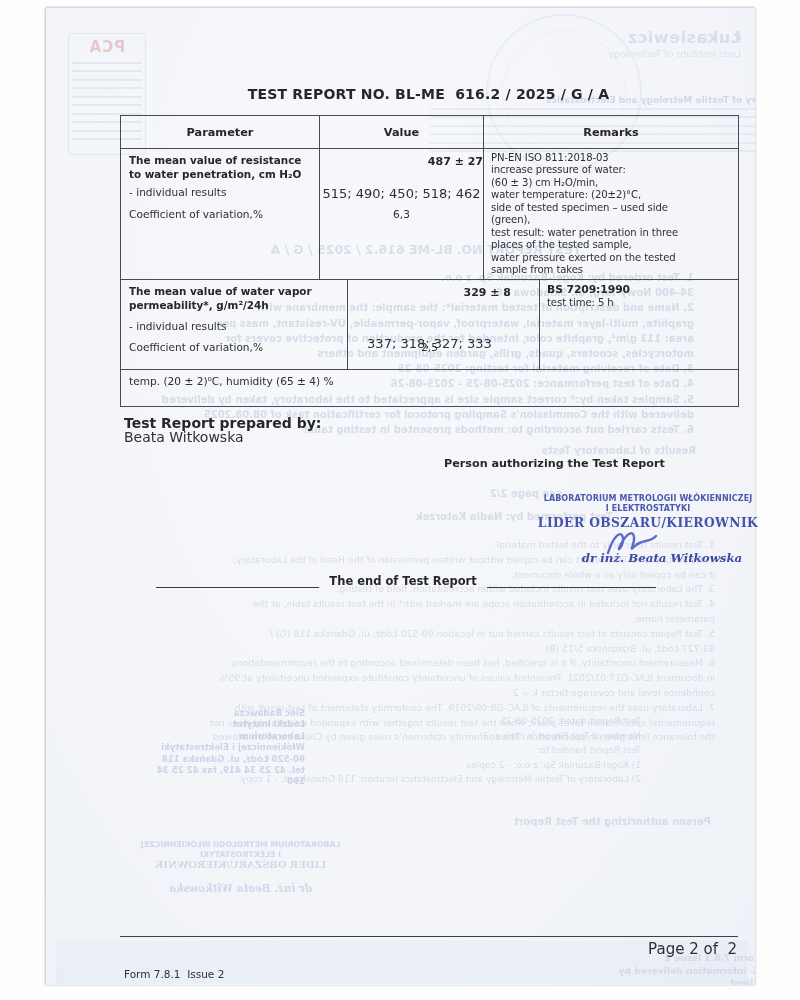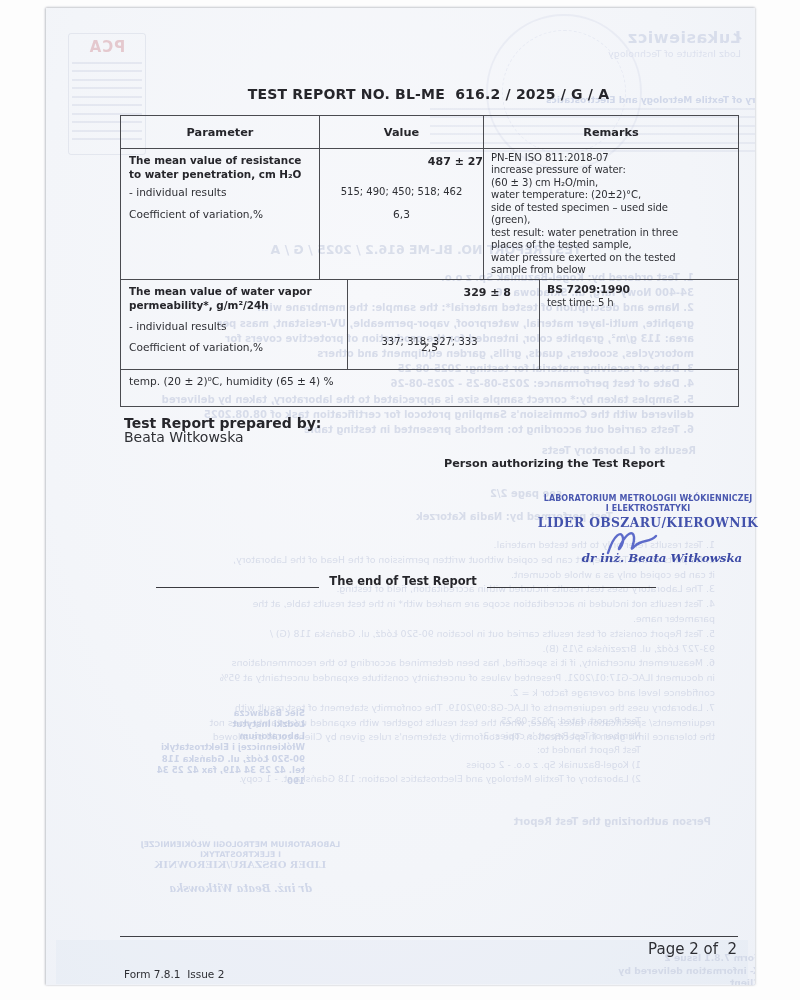--- a/index.html
+++ b/index.html
@@ -50,21 +50,21 @@
   .c2,.c3{border-left:1px solid #4a4b50;}
   .thead{height:32px;}
   .hc{display:flex;align-items:center;justify-content:center;font-weight:bold;font-size:11.3px;color:#26262b;}
   .r1{height:130px;}
   .r2{height:89px;gap:28px;}
   .p-name{position:absolute;left:8px;top:5px;font-weight:bold;font-size:10.4px;line-height:13.8px;white-space:nowrap;color:#26262b;}
   .p-ind{position:absolute;left:8px;top:37px;font-size:10.6px;}
   .p-coef{position:absolute;left:8px;top:59px;font-size:10.6px;}
   .r2 .p-ind{top:40px;} .r2 .p-coef{top:61px;}
   .v-mean{position:absolute;left:0;right:0;top:6px;text-align:right;font-weight:bold;font-size:11px;color:#26262b;}
-  .v-ind{position:absolute;left:0;right:0;top:37px;text-align:center;font-size:10px;}
+  .v-ind{position:absolute;left:0;right:0;top:37px;text-align:center;font-size:13px;}
   .v-coef{position:absolute;left:0;right:0;top:59px;text-align:center;font-size:10.6px;}
   .r2 .v-ind{top:56px;} .r2 .v-coef{top:61px;}
   .rem{padding:3px 4px 2px 7px;font-size:10.1px;line-height:12.45px;letter-spacing:-.1px;}
   .rem-bold{font-weight:bold;font-size:10.8px;line-height:14px;color:#26262b;}
   .cond{border-top:1px solid #4a4b50;padding:4px 8px 5px 8px;font-size:10.6px;line-height:14.5px;min-height:27px;}
   .cond .bold{font-weight:bold;color:#26262b;}
   .cond .txt{white-space:pre-wrap;}
   .prepared{position:absolute;left:78px;top:408px;font-size:14px;line-height:14px;}
   .prepared .bold{font-weight:bold;color:#26262b;}
   .authorizing{position:absolute;left:398px;top:449px;font-weight:bold;font-size:11.2px;color:#26262b;white-space:nowrap;}
@@ -190,30 +190,30 @@
             <div class="p-ind">- individual results</div>
             <div class="p-coef">Coefficient of variation,%</div>
           </div>
           <div class="cell c2">
             <div class="v-mean">487 ± 27</div>
             <div class="v-ind">515; 490; 450; 518; 462</div>
             <div class="v-coef">6,3</div>
           </div>
           <div class="cell c3">
             <div class="rem">
-                <div>PN-EN ISO 811:2018-07</div>
+                <div>PN-EN ISO 811:2018-03</div>
                 <div>increase pressure of water:</div>
                 <div>(60 ± 3) cm H₂O/min,</div>
                 <div>water temperature: (20±2)°C,</div>
                 <div>side of tested specimen – used side</div>
                 <div>(green),</div>
                 <div>test result: water penetration in three</div>
                 <div>places of the tested sample,</div>
                 <div>water pressure exerted on the tested</div>
-                <div>sample from below</div>
+                <div>sample from takes</div>
               </div>
           </div>
         </div>
 
         <div class="trow r2">
           <div class="cell">
             <div class="p-name">
                 <div>The mean value of water vapor</div>
                 <div>permeability*, g/m²/24h</div>
               </div>

